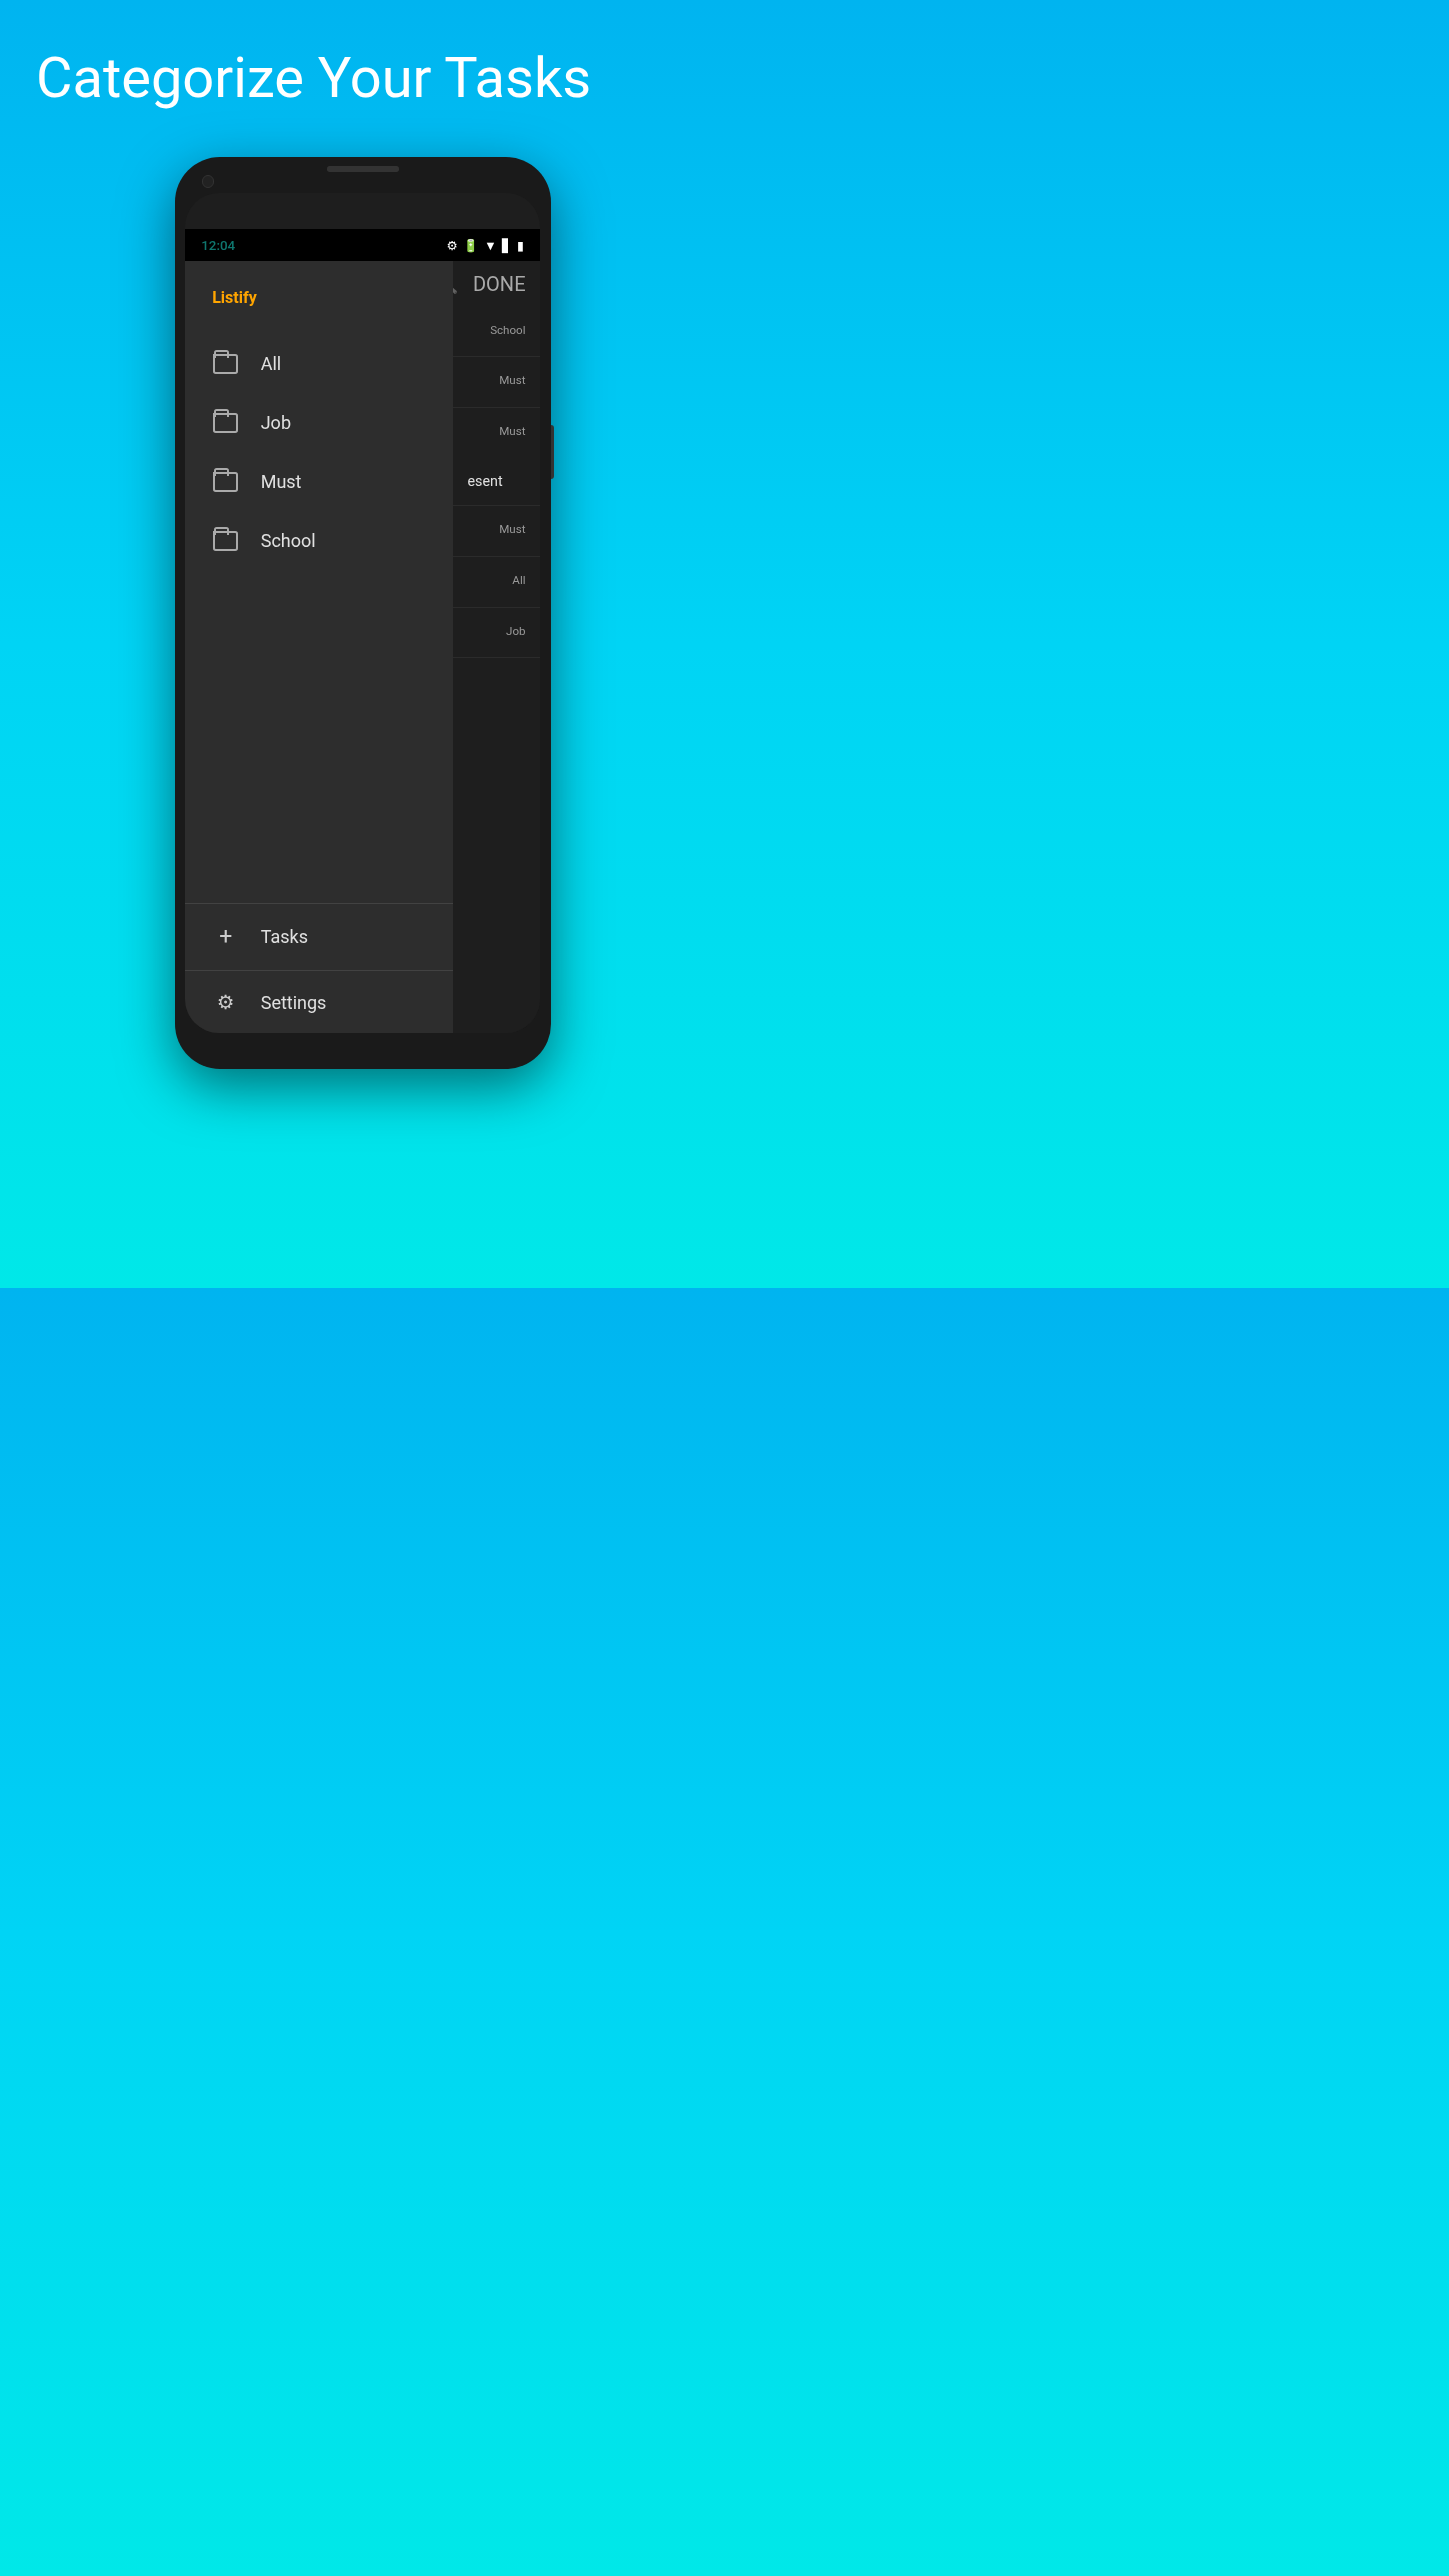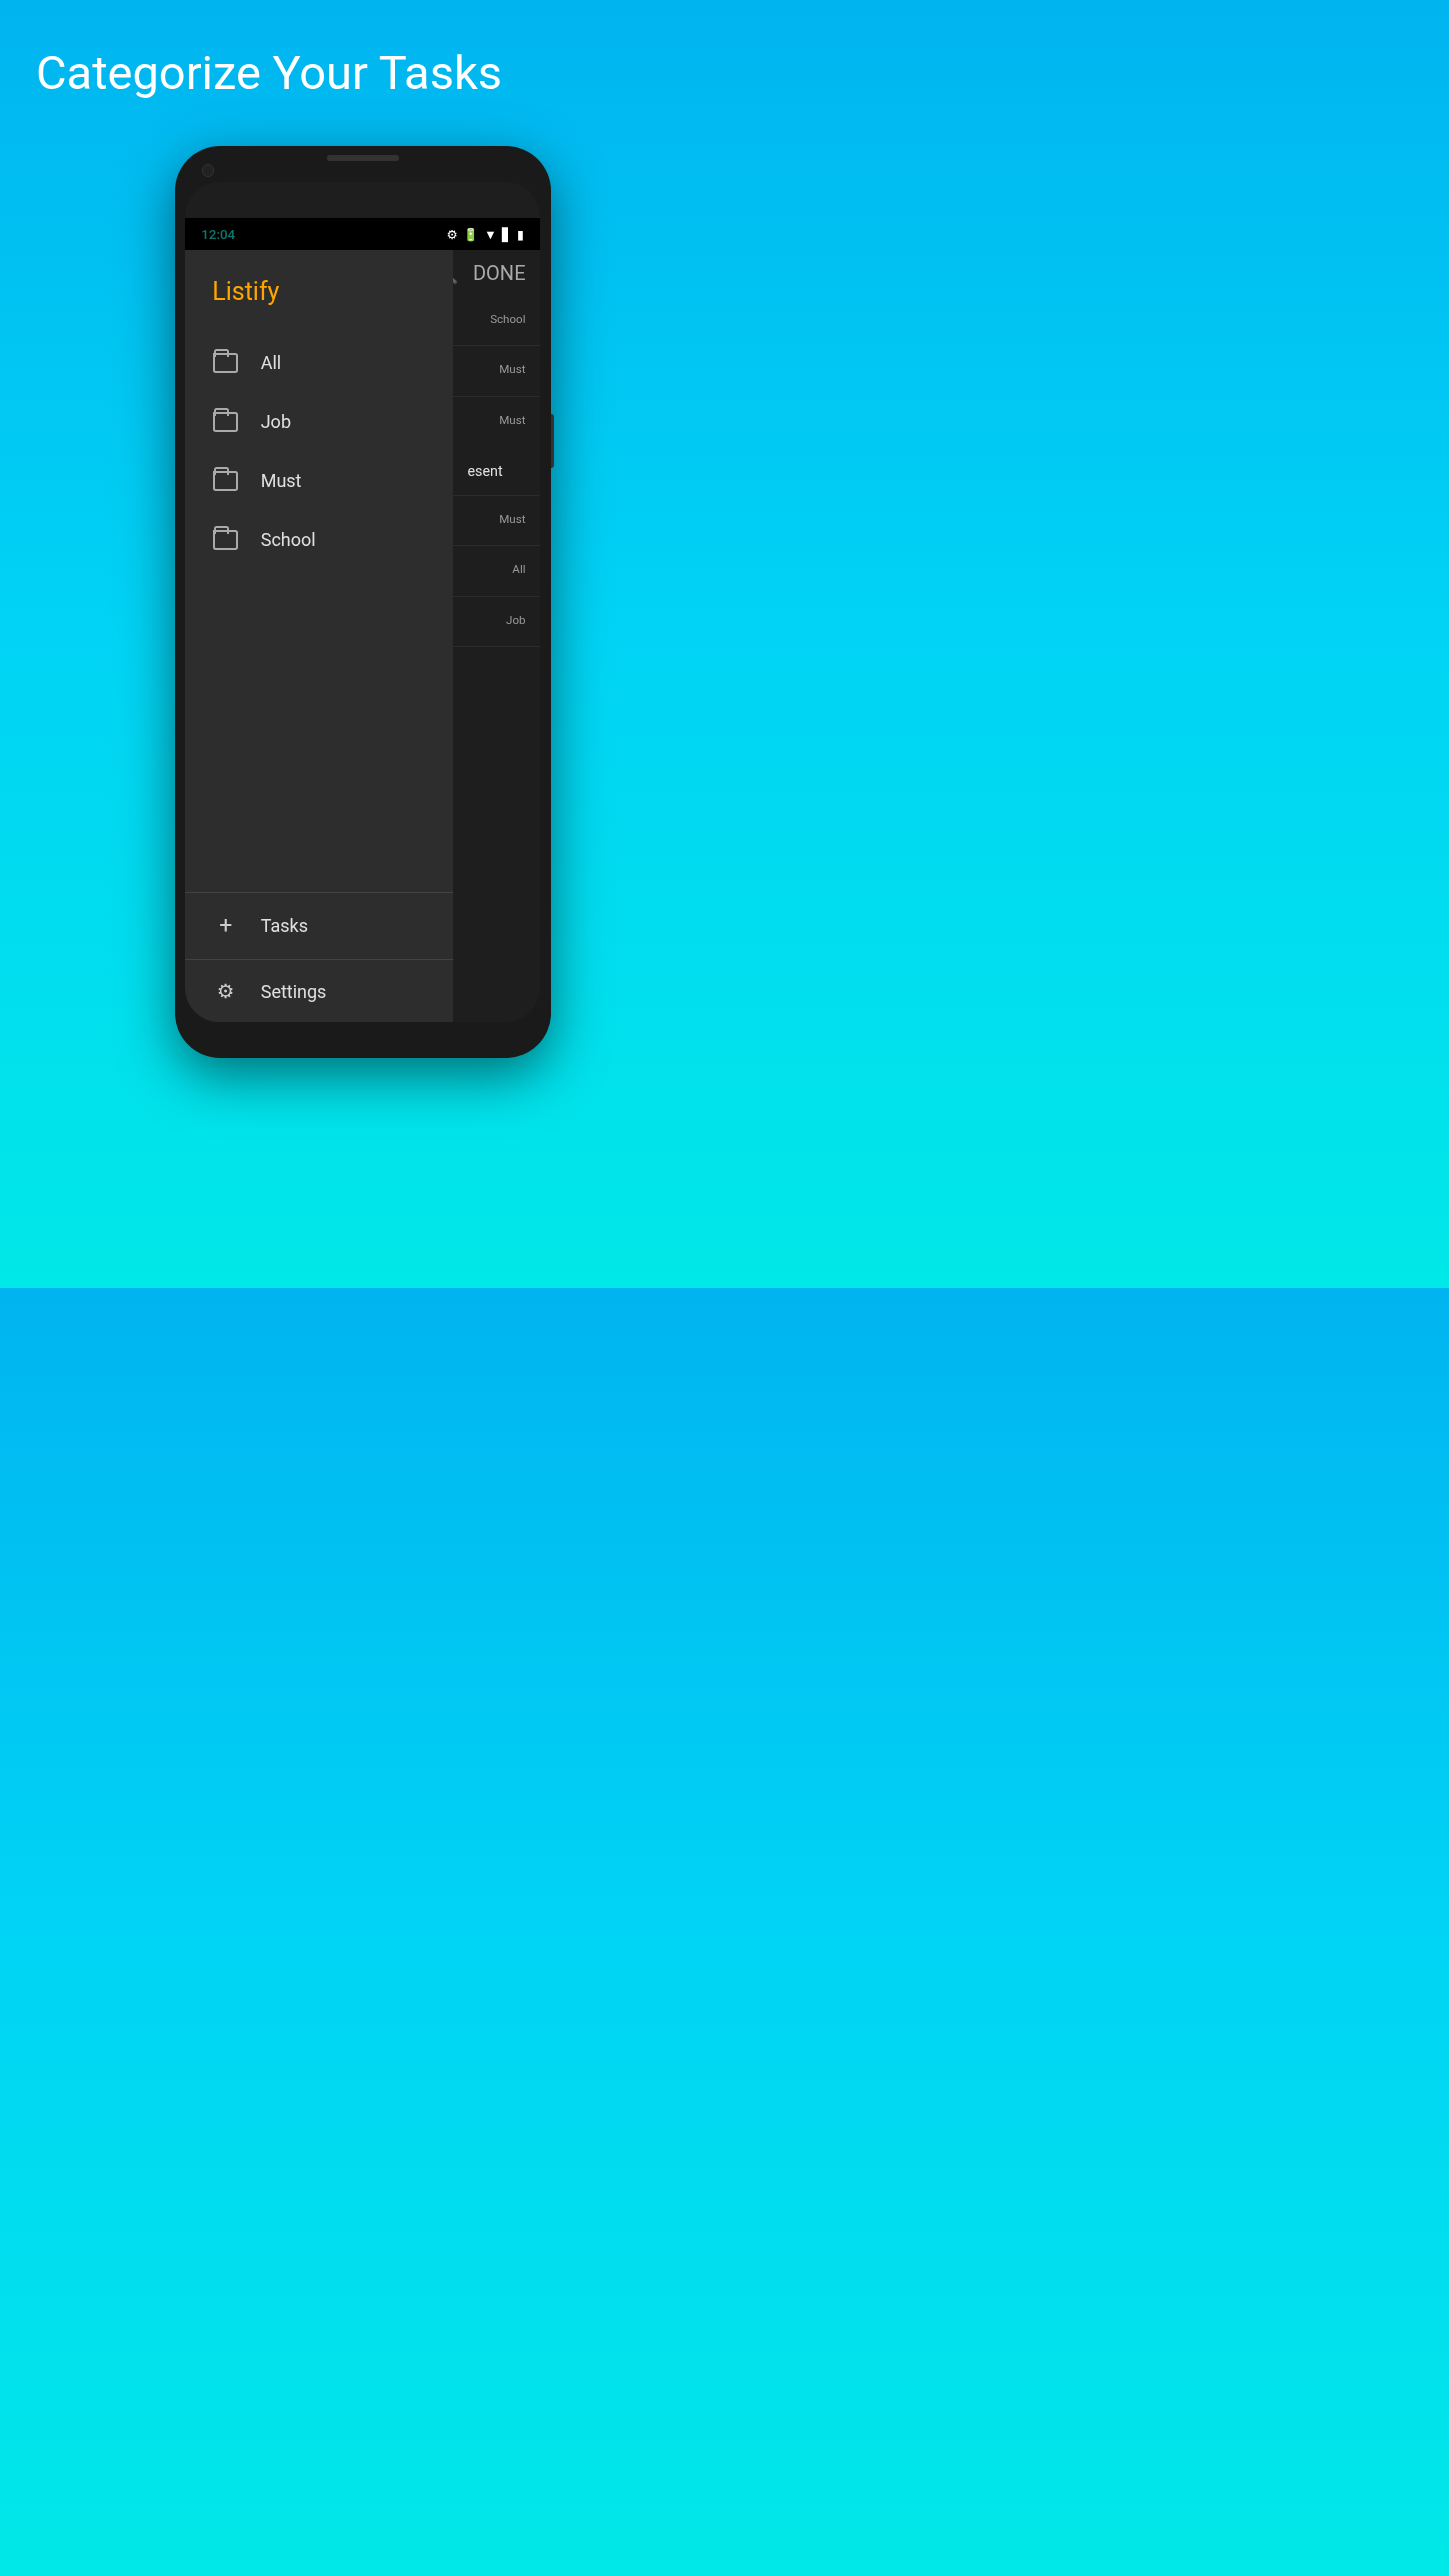--- a/index.html
+++ b/index.html
@@ -10,21 +10,21 @@
       overflow: hidden;
       background: linear-gradient(180deg, #00b4f0 0%, #00d4f5 50%, #00e8e8 100%);
       font-family: 'Roboto', Arial, sans-serif;
       display: flex;
       flex-direction: column;
       align-items: center;
     }
 
     .page-title {
       color: white;
-      font-size: 47px;
+      font-size: 56px;
       font-weight: 400;
       text-align: left;
       width: 100%;
       padding: 45px 36px 27px 36px;
       line-height: 1.2;
     }
 
     .phone-wrapper {
       position: relative;
       width: 376px;
@@ -137,22 +137,22 @@
       display: flex;
       flex-direction: column;
     }
 
     .drawer-header {
       padding: 27px 18px 18px 27px;
     }
 
     .app-logo {
       color: #FFA500;
-      font-size: 25px;
-      font-weight: 400;
+      font-size: 16px;
+      font-weight: 700;
     }
 
     .drawer-nav {
       flex: 1;
       padding: 9px 0;
     }
 
     .nav-item {
       display: flex;
       align-items: center;

